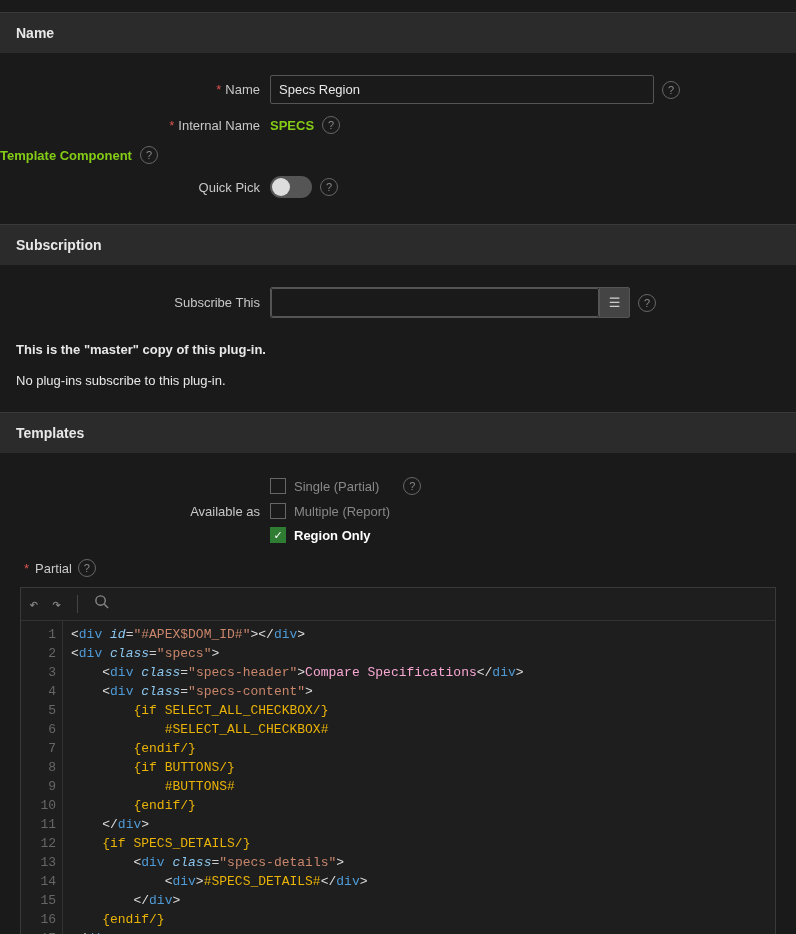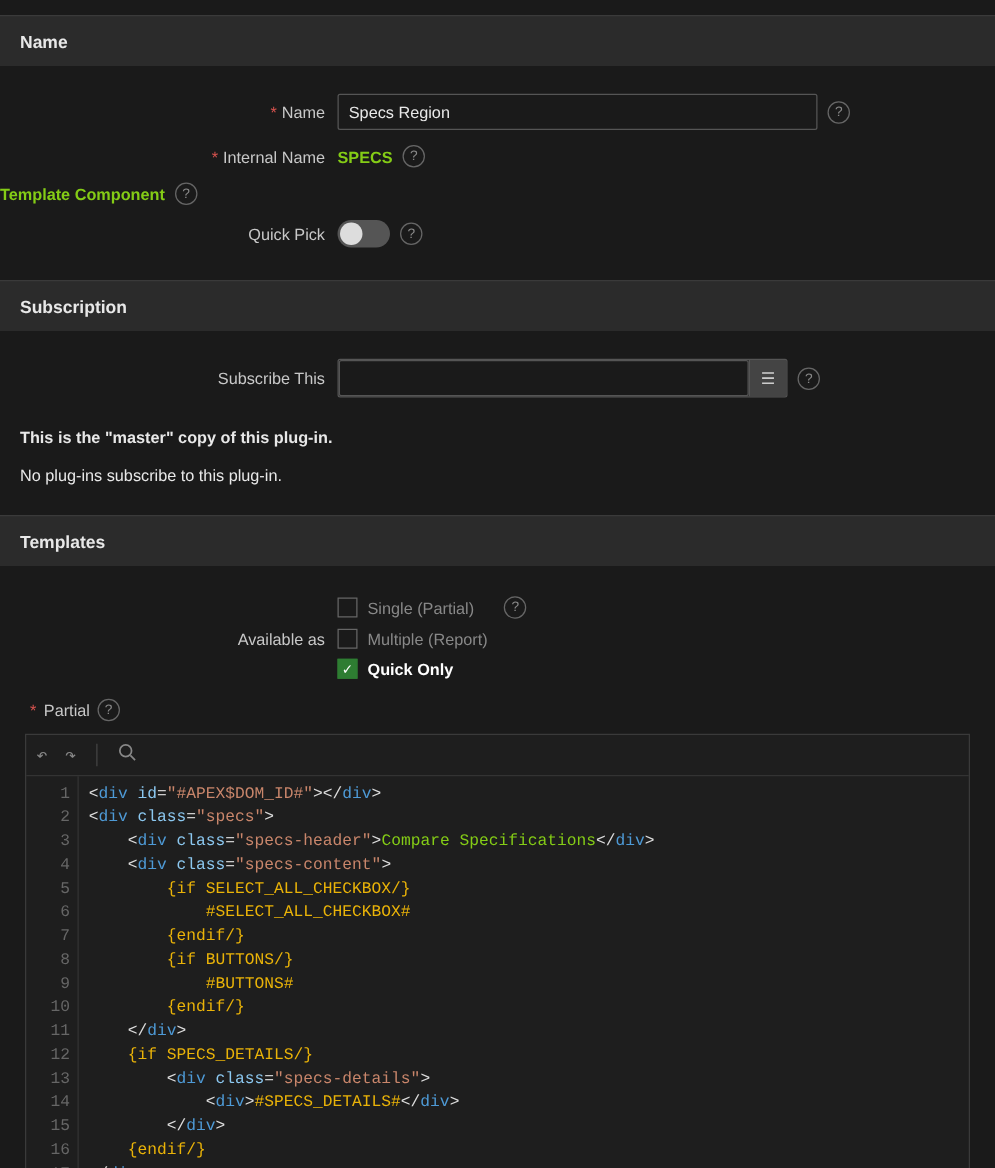--- a/index.html
+++ b/index.html
@@ -185,23 +185,23 @@
     border-right: 1px solid #333;
   }
   .code {
     flex: 1;
     padding: 4px 8px 8px 8px;
     line-height: 19px;
     white-space: pre;
     color: #ccc;
   }
   .tag { color: #4e9ad6; }
-  .attr { color: #8cc8f0; }
+  .attr { color: #8cc8f0; font-style: italic; }
   .str { color: #c9866b; }
-  .txt { color: #84cc16; }
+  .txt { color: #f9a8d4; }
   .tpl { color: #eab308; }
   .br { color: #ddd; }
   .gap { height: 12px; background: #1a1a1a; }
   .tb-icon { cursor: pointer; font-size: 15px; color: #888; }
 </style>
 </head>
 <body>
 
 <div class="gap"></div>
 
@@ -276,21 +276,21 @@
         <span class="cb-label">Single (Partial)</span>
         <span style="width:8px;"></span>
         <span class="help-icon">?</span>
       </div>
       <div class="checkbox-row">
         <span class="cb"></span>
         <span class="cb-label">Multiple (Report)</span>
       </div>
       <div class="checkbox-row">
         <span class="cb checked">✓</span>
-        <span class="cb-label active">Quick Only</span>
+        <span class="cb-label active">Region Only</span>
       </div>
     </div>
   </div>
 
   <div class="editor-label-row">
     <span class="star">*</span>
     <span>Partial</span>
     <span class="help-icon">?</span>
   </div>
 

